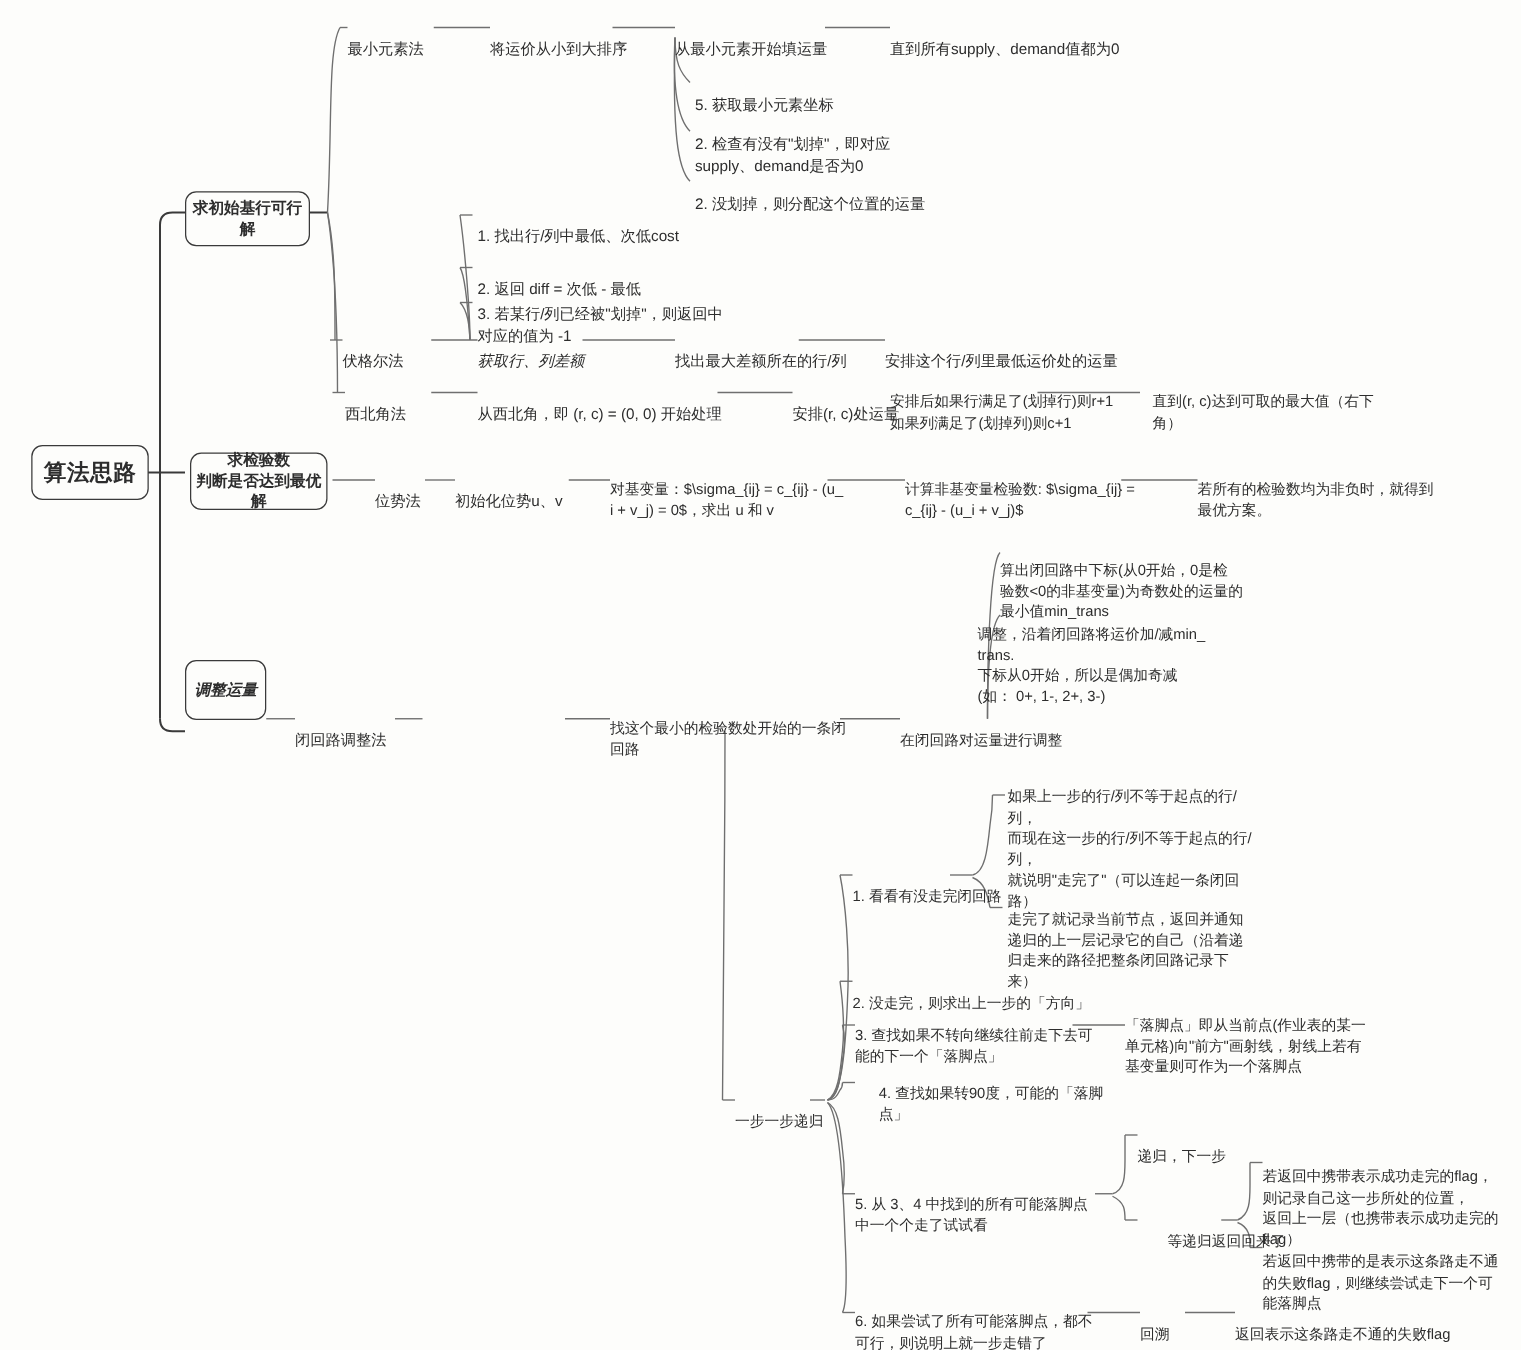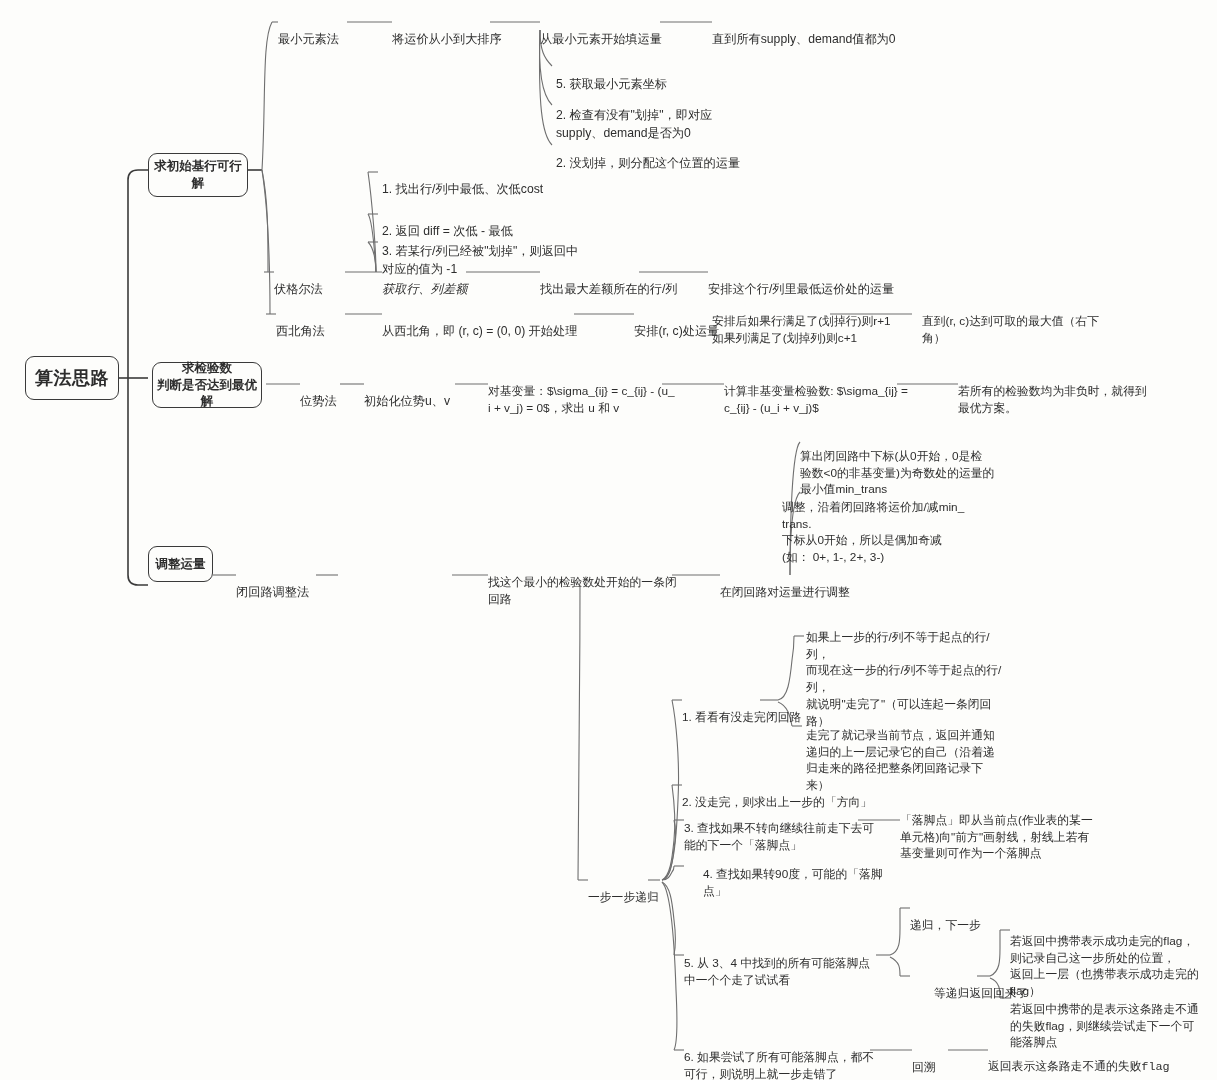--- a/index.html
+++ b/index.html
@@ -179,21 +179,21 @@
 
   <div class="boxnode lvl1" style="left:148px; top:153px; width:100px; height:44px;">
     <span>求初始基行可行解</span>
   </div>
 
   <div class="boxnode lvl1" style="left:152px; top:362px; width:110px; height:46px;">
     <span>求检验数
 判断是否达到最优解</span>
   </div>
 
-  <div class="boxnode lvl1" style="left:148px; top:546px; width:65px; height:36px;">
+  <div class="boxnode lvl1" style="left:148px; top:528px; width:65px; height:48px;font-style:italic;">
     <span>调整运量</span>
   </div>
 
   <div class="node txt" style="left:278px; top:14px;">
     <span>最小元素法</span>
   </div>
 
   <div class="node txt" style="left:392px; top:14px;">
     <span>将运价从小到大排序</span>
   </div>
@@ -392,17 +392,17 @@
 
   <div class="node txt-sm" style="left:684px; top:1032px;">
     <span>6. 如果尝试了所有可能落脚点，都不
 可行，则说明上就一步走错了</span>
   </div>
 
   <div class="node txt-sm" style="left:912px; top:1042px;">
     <span>回溯</span>
   </div>
 
-  <div class="node txt-sm" style="left:988px; top:1042px;font-family:Liberation Mono, monospace;">
+  <div class="node txt-sm" style="left:988px; top:1042px;">
     <span>返回表示这条路走不通的失败flag</span>
   </div>
 
 </div>
 
 </body></html>

